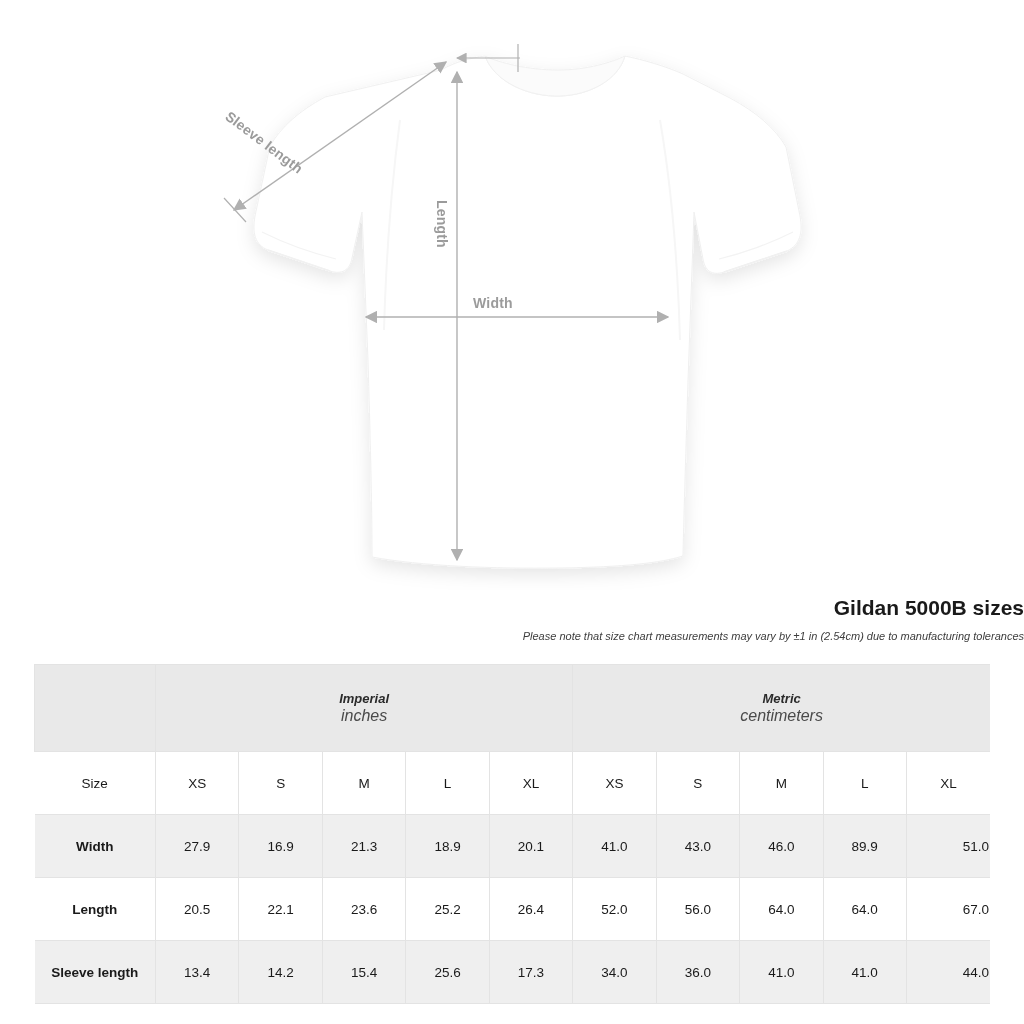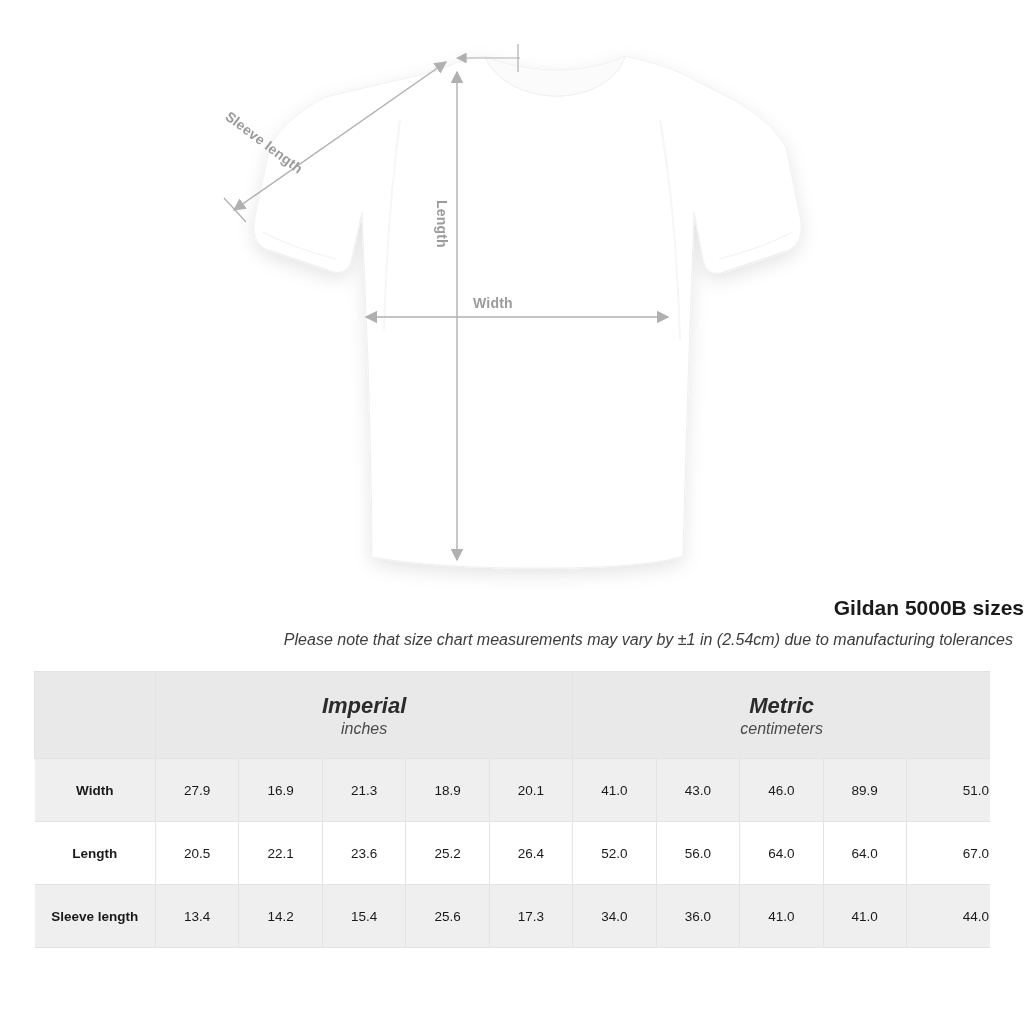--- a/index.html
+++ b/index.html
@@ -64,24 +64,24 @@
     text-align: right;
     margin-top: 6px;
   }
   .chart-title {
     font-size: 21px;
     font-weight: bold;
     color: #1a1a1a;
     margin: 0 0 10px 0;
   }
   .chart-note {
-    font-size: 16px;
+    font-size: 11px;
     font-style: italic;
     color: #3d3d3d;
-    margin: 11px;
+    margin: 0;
   }
 
   
   .table-wrap {
     margin: 22px 34px 0 34px;
   }
   table.size-table {
     width: 956px;
     border-collapse: collapse;
     table-layout: fixed;
@@ -95,21 +95,21 @@
   }
 
   
   .unit-row td {
     background: #e9e9e9;
     border: none;
     height: 84px;
     vertical-align: middle;
   }
   .unit-name {
-    font-size: 22px;
+    font-size: 13px;
     font-style: italic;
     font-weight: bold;
     color: #2b2b2b;
     display: block;
     line-height: 1.25;
   }
   .unit-sub {
     font-size: 16px;
     font-style: italic;
     color: #4a4a4a;
@@ -246,20 +246,33 @@
           <td colspan="5">
             <span class="unit-name">Imperial</span>
             <span class="unit-sub">inches</span>
           </td>
           <td colspan="5" class="last">
             <span class="unit-name">Metric</span>
             <span class="unit-sub">centimeters</span>
           </td>
         </tr>
 
+        <tr class="size-row">
+          <td class="rowlabel">Size</td>
+          <td>XS</td>
+          <td>S</td>
+          <td>M</td>
+          <td>L</td>
+          <td>XL</td>
+          <td>XS</td>
+          <td>S</td>
+          <td>M</td>
+          <td>L</td>
+          <td class="last">XL</td>
+        </tr>
 
         <tr class="data-row shade">
           <td class="rowlabel">Width</td>
           <td>27.9</td>
           <td>16.9</td>
           <td>21.3</td>
           <td>18.9</td>
           <td>20.1</td>
           <td>41.0</td>
           <td>43.0</td>

